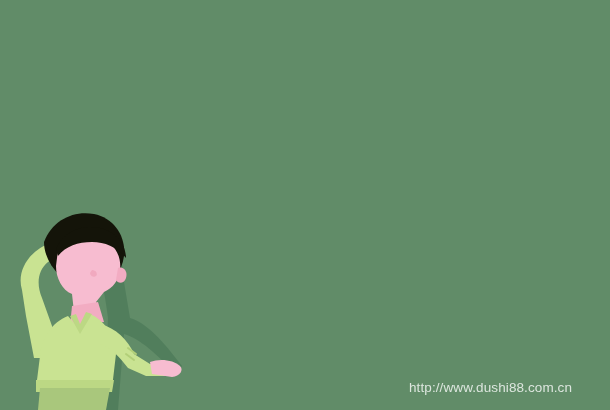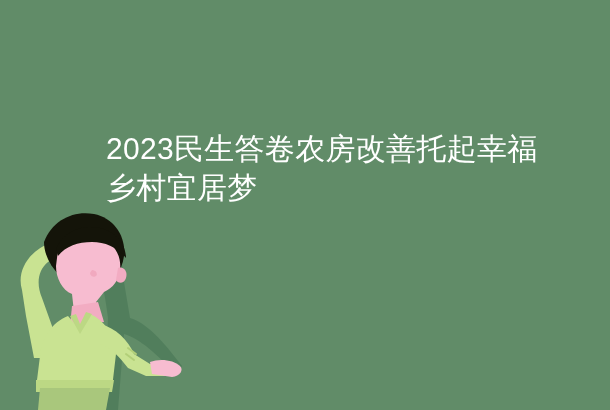--- a/index.html
+++ b/index.html
@@ -114,16 +114,16 @@
 
         <path d="M150 164 C160 160 174 162 180 168 C184 172 180 178 172 179 L152 176 Z" fill="#f7bcd0"></path>
       </g>
 
       <g>
         <path d="M40 190 L110 190 L106 212 L38 212 Z" fill="#a9c77c"></path>
       </g>
     </svg>
   </div>
 
-  <div class="headline">2023民生答卷农房改善托起幸福乡村宜居梦</div>
 
+  <div class="watermark">http://www.dushi88.com.cn</div>
 
 </div>
 
 </body></html>

